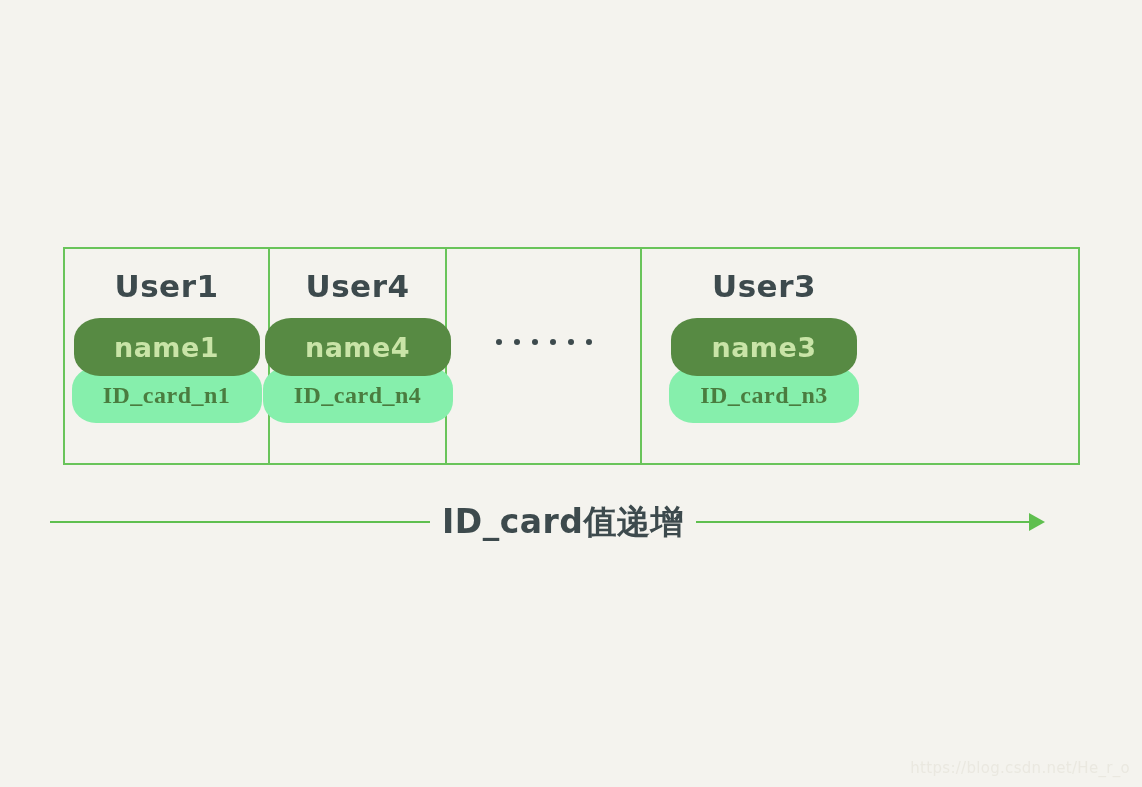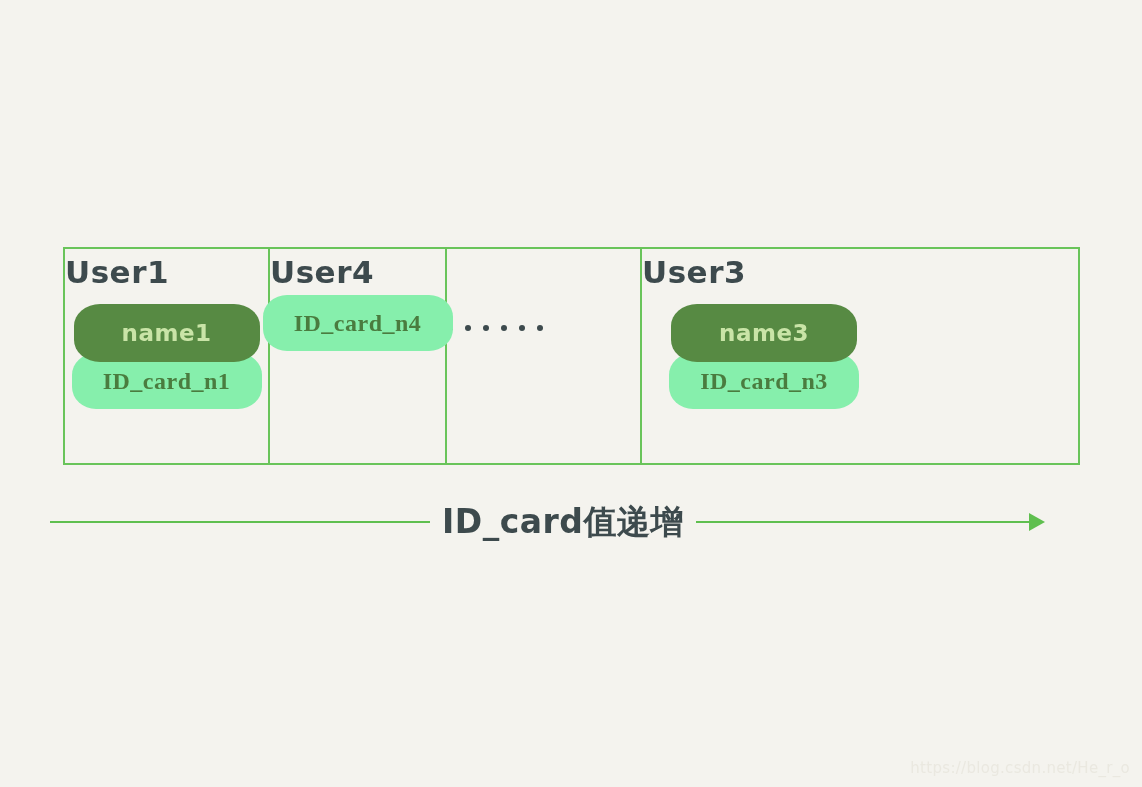--- a/index.html
+++ b/index.html
@@ -33,21 +33,22 @@
   }
   
   #index-table { border: 2.5px solid #69c45a; }
 
   .cell {
     position: relative;
     height: 100%;
     border-right: 2.5px solid #69c45a;
     display: flex;
     flex-direction: column;
-    align-items: flex-start;
+    align-items: center;
+    padding-top: 14px;
   }
   .cell:last-child { border-right: none; }
 
   .cell-u1 { width: 205px; }
   .cell-u4 { width: 177px; }
   .cell-dots { width: 195px; }
   .cell-u2 { width: 205px; }
   .cell-u3 { width: 244px; }
 
   .cell-title {
@@ -79,21 +80,21 @@
     justify-content: center;
     letter-spacing: 0.5px;
   }
 
   .pill-name {
     width: 186px;
     height: 58px;
     background: #578a43;
     color: #c9e4a7;
     border-radius: 26px / 22px;
-    font-size: 23px;
+    font-size: 27px;
     position: relative;
     z-index: 2;
     box-shadow: 0 0 0 0 rgba(0,0,0,0);
   }
 
   .pill-id {
     width: 190px;
     height: 56px;
     background: #86efac;
     color: #4a7c3f;
@@ -180,20 +181,21 @@
       <div class="cell-title">User1</div>
       <div class="pill-stack">
         <div class="pill pill-name">name1</div>
         <div class="pill pill-id">ID_card_n1</div>
       </div>
     </div>
 
     <div class="cell cell-u4">
       <div class="cell-title">User4</div>
       <div class="pill-stack">
+        <div class="pill pill-name">name4</div>
         <div class="pill pill-id">ID_card_n4</div>
       </div>
     </div>
 
     <div class="cell cell-dots">
       <div class="dots">
         <i></i>
           <i></i>
           <i></i>
           <i></i>

